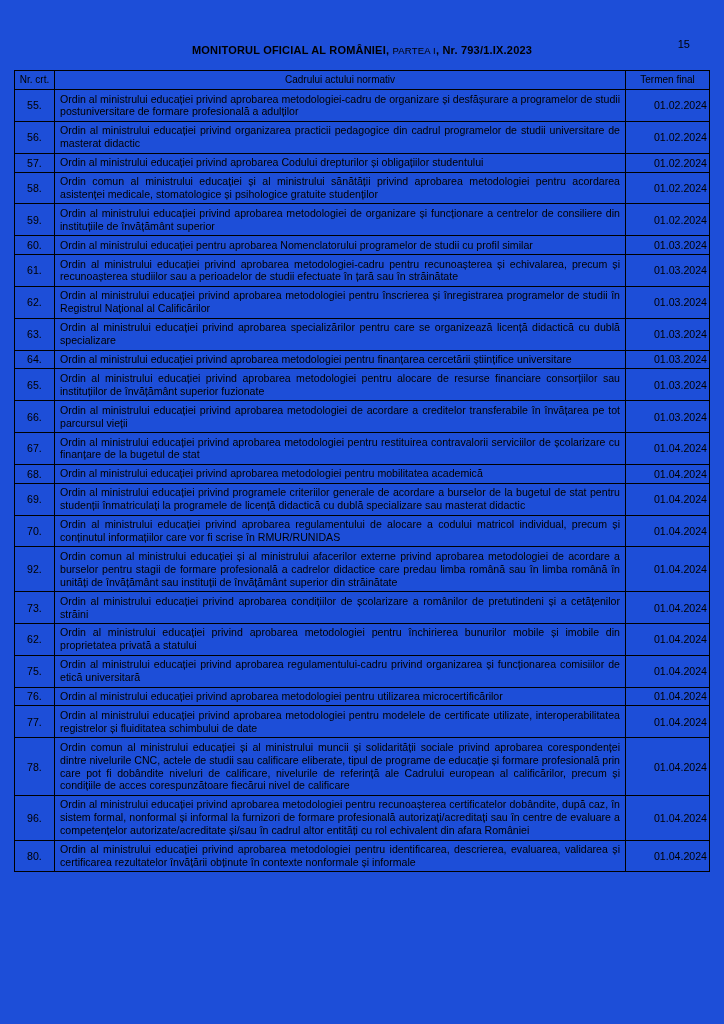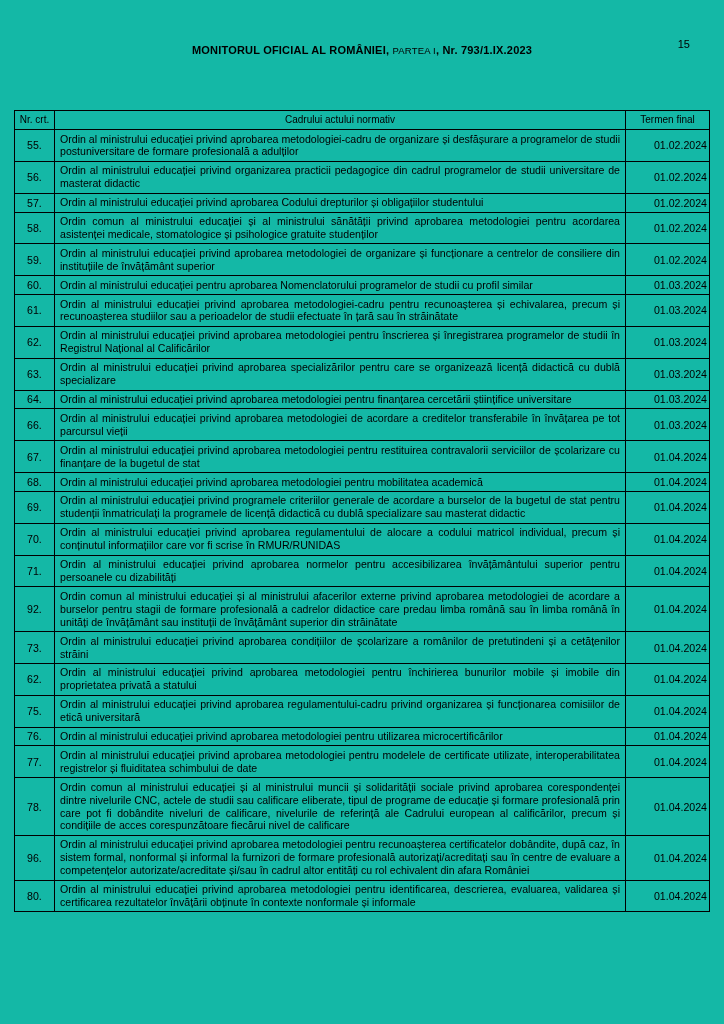--- a/index.html
+++ b/index.html
@@ -5,21 +5,21 @@
   * { margin: 0; padding: 0; box-sizing: border-box; }
   html, body { background: #ffffff; }
   body {
     font-family: "Liberation Sans", "DejaVu Sans", sans-serif;
     color: #000;
   }
   .page {
     position: relative;
     width: 724px;
     height: 1024px;
-    background: #14b8a6;
+    background: #1d4ed8;
     overflow: hidden;
   }
   .running-head {
     position: absolute;
     top: 44px;
     left: 0;
     width: 100%;
     text-align: center;
     font-size: 11px;
     font-weight: bold;
@@ -36,21 +36,20 @@
     font-size: 11px;
     font-weight: normal;
   }
   table.acts {
     position: absolute;
     top: 70px;
     left: 14px;
     width: 696px;
     border-collapse: collapse;
     table-layout: fixed;
-    margin-top: 40px;
   }
   table.acts, table.acts th, table.acts td {
     border: 1px solid #000;
   }
   table.acts th {
     font-weight: normal;
     font-size: 10px;
     text-align: center;
     vertical-align: middle;
     padding: 3px 2px;
@@ -158,20 +157,25 @@
     <td class="text">Ordin al ministrului educației privind aprobarea specializărilor pentru care se organizează licență didactică cu dublă specializare</td>
     <td class="deadline">01.03.2024</td>
   </tr>
 
   <tr>
     <td class="nr">64.</td>
     <td class="text">Ordin al ministrului educației privind aprobarea metodologiei pentru finanțarea cercetării științifice universitare</td>
     <td class="deadline">01.03.2024</td>
   </tr>
 
+  <tr>
+    <td class="nr">65.</td>
+    <td class="text">Ordin al ministrului educației privind aprobarea metodologiei pentru alocare de resurse financiare consorțiilor sau instituțiilor de învățământ superior fuzionate</td>
+    <td class="deadline">01.03.2024</td>
+  </tr>
 
   <tr>
     <td class="nr">66.</td>
     <td class="text">Ordin al ministrului educației privind aprobarea metodologiei de acordare a creditelor transferabile în învățarea pe tot parcursul vieții</td>
     <td class="deadline">01.03.2024</td>
   </tr>
 
   <tr>
     <td class="nr">67.</td>
     <td class="text">Ordin al ministrului educației privind aprobarea metodologiei pentru restituirea contravalorii serviciilor de școlarizare cu finanțare de la bugetul de stat</td>
@@ -189,25 +193,20 @@
     <td class="text">Ordin al ministrului educației privind programele criteriilor generale de acordare a burselor de la bugetul de stat pentru studenții înmatriculați la programele de licență didactică cu dublă specializare sau masterat didactic</td>
     <td class="deadline">01.04.2024</td>
   </tr>
 
   <tr>
     <td class="nr">70.</td>
     <td class="text">Ordin al ministrului educației privind aprobarea regulamentului de alocare a codului matricol individual, precum și conținutul informațiilor care vor fi scrise în RMUR/RUNIDAS</td>
     <td class="deadline">01.04.2024</td>
   </tr>
 
-  <tr>
-    <td class="nr">71.</td>
-    <td class="text">Ordin al ministrului educației privind aprobarea normelor pentru accesibilizarea învățământului superior pentru persoanele cu dizabilități</td>
-    <td class="deadline">01.04.2024</td>
-  </tr>
 
   <tr>
     <td class="nr">92.</td>
     <td class="text">Ordin comun al ministrului educației și al ministrului afacerilor externe privind aprobarea metodologiei de acordare a burselor pentru stagii de formare profesională a cadrelor didactice care predau limba română sau în limba română în unități de învățământ sau instituții de învățământ superior din străinătate</td>
     <td class="deadline">01.04.2024</td>
   </tr>
 
   <tr>
     <td class="nr">73.</td>
     <td class="text">Ordin al ministrului educației privind aprobarea condițiilor de școlarizare a românilor de pretutindeni și a cetățenilor străini</td>

